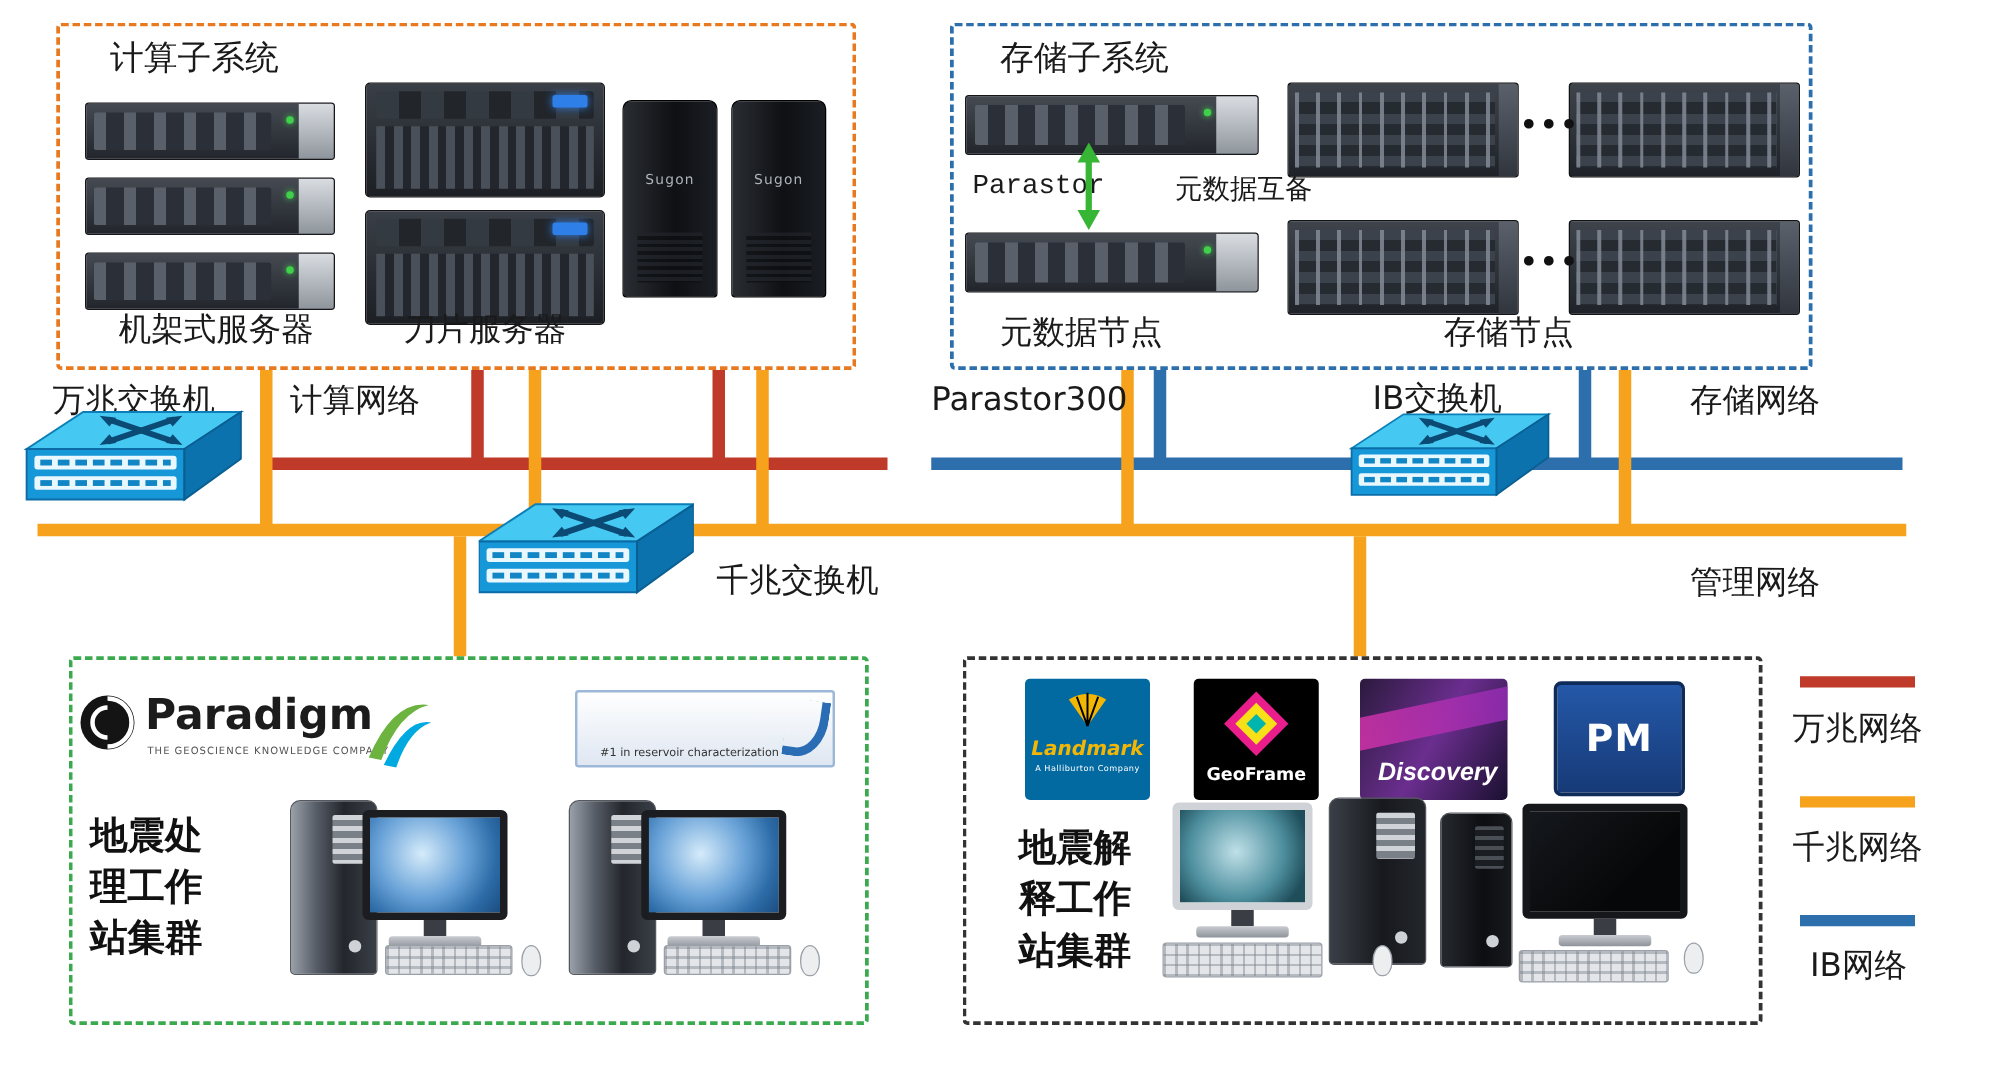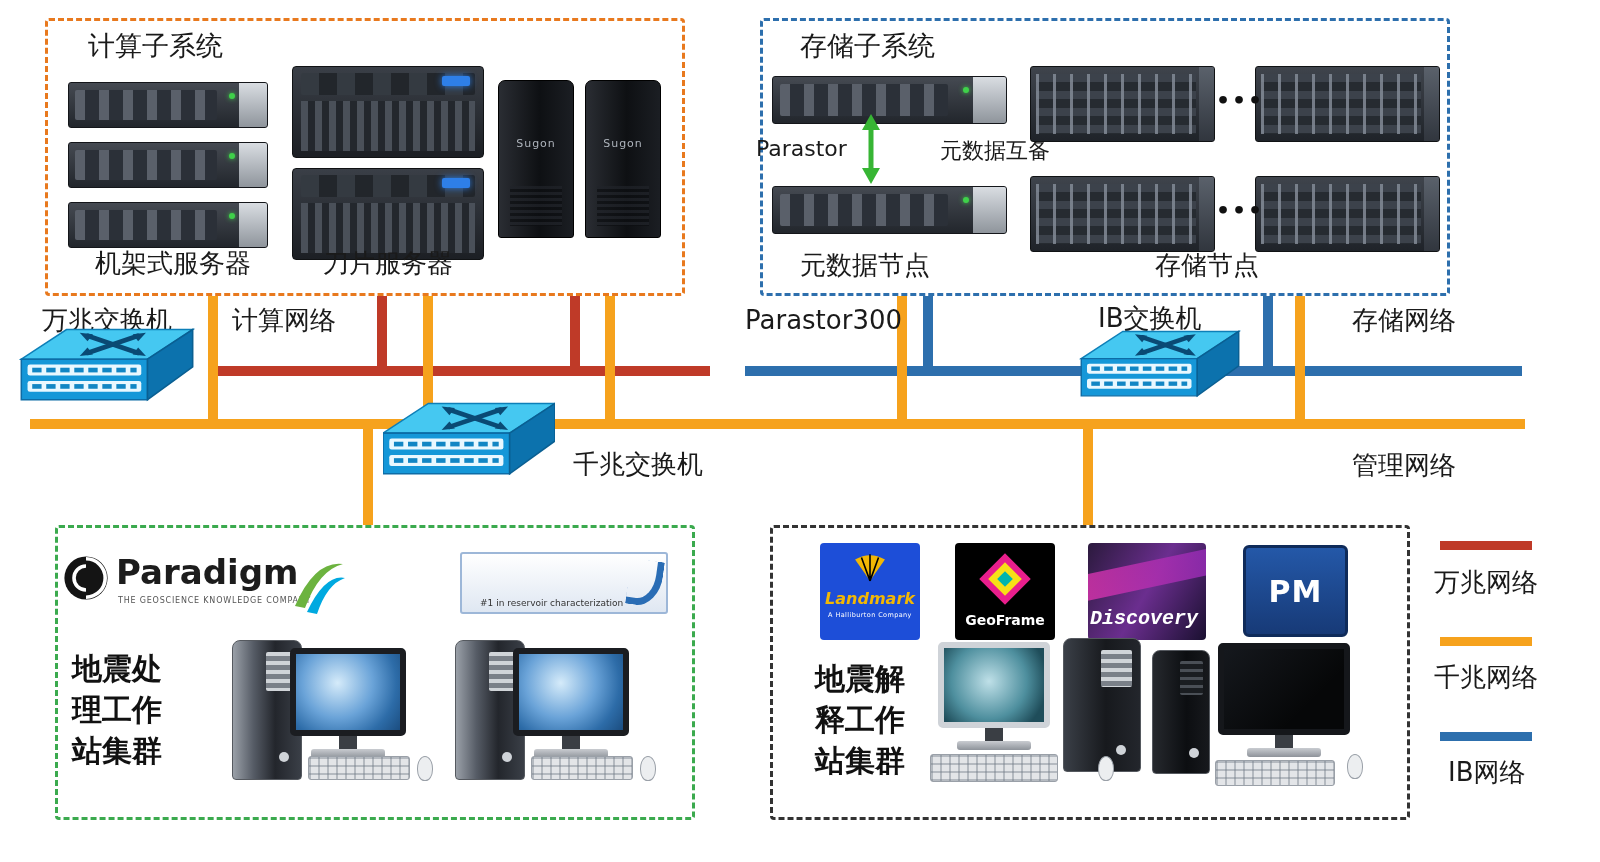--- a/index.html
+++ b/index.html
@@ -94,33 +94,33 @@
   .paradigm-text { position:absolute; left:54px; top:4px; font-size:34px; font-weight:bold; color:#1c1c1c; }
   .paradigm-tag { position:absolute; left:56px; top:48px; font-size:8px; letter-spacing:.8px; color:#555; white-space:nowrap; }
   .cgg-text { position:absolute; left:62px; top:2px; font-size:46px; font-weight:800; color:#1b75bb; letter-spacing:2px; }
   .jason-box { position:absolute; width:208px; height:62px; border:2px solid #9db7d8; border-radius:3px;
     background:linear-gradient(#ffffff,#dfe7f2); overflow:hidden; }
   .jason-text { position:absolute; left:16px; top:2px; font-size:36px; font-weight:bold; letter-spacing:5px; color:#2a56a4; }
   .jason-tag { position:absolute; left:18px; top:44px; font-size:9px; color:#333; white-space:nowrap; }
   .jason-swoosh { position:absolute; right:4px; top:6px; width:34px; height:46px;
     border-right:7px solid #2a6db5; border-bottom:7px solid #2a6db5; border-radius:0 0 70% 0; transform:rotate(8deg); }
 
-  .landmark-box { position:absolute; width:100px; height:97px; background:#1d4ed8; border-radius:4px; text-align:center; overflow:hidden; }
+  .landmark-box { position:absolute; width:100px; height:97px; background:#0369a1; border-radius:4px; text-align:center; overflow:hidden; }
   .landmark-text { color:#f2b705; font-size:16px; font-weight:bold; font-style:italic; margin-top:2px; }
   .landmark-tag { color:#fff; font-size:6.5px; margin-top:3px; letter-spacing:.4px; }
 
   .geoframe-box { position:absolute; width:100px; height:97px; background:#000; border-radius:4px; text-align:center; overflow:hidden; }
   .geoframe-text { color:#fff; font-size:14px; font-weight:bold; margin-top:1px; }
 
   .discovery-box { position:absolute; width:118px; height:97px; border-radius:4px; overflow:hidden;
     background:linear-gradient(120deg,#2b1a3d,#6b2e8f 50%,#1a1030); }
   .discovery-ribbon { position:absolute; left:-12px; top:18px; width:150px; height:26px;
     background:linear-gradient(90deg,#d633a8,#8a2bb5); transform:rotate(-12deg); opacity:.85; }
   .discovery-text { position:absolute; right:8px; bottom:10px; color:#fff; font-size:20px;
-    font-style:italic; font-weight:bold; font-family:Liberation Mono, monospace; }
+    font-style:italic; font-weight:bold; font-family:Liberation Sans, sans-serif; }
 
   .pm-box { position:absolute; width:105px; height:92px; border-radius:6px; border:3px solid #0f2b5a;
     background:linear-gradient(#2458a8,#173a77); display:flex; align-items:center; justify-content:center; }
   .pm-text { color:#fff; font-size:30px; font-weight:bold; letter-spacing:1px; }
 
   
   .legend-bar { position:absolute; width:92px; height:9px; }
 </style>
 </head>
 <body>
@@ -192,21 +192,21 @@
       <div class="bays"></div>
       <div class="bezel"></div>
       <div class="led"></div>
     </div>
   <div class="rack" style="left:772px; top:186px; width:235px; height:48px;">
       <div class="bays"></div>
       <div class="bezel"></div>
       <div class="led"></div>
     </div>
 
-  <div class="lbl lbl-sm" style="left:756px; top:136px;">Parastor</div>
+  <div class="lbl lbl-sm" style="left:778px; top:136px;font-family:Liberation Mono, monospace;">Parastor</div>
   <svg class="abs" style="left:860px; top:114px;" width="22" height="70" viewBox="0 0 22 70">
     <line x1="11" y1="13" x2="11" y2="57" stroke="#37b534" stroke-width="5"></line>
     <polygon points="11,0 2,16 20,16" fill="#37b534"></polygon>
     <polygon points="11,70 2,54 20,54" fill="#37b534"></polygon>
   </svg>
   <div class="lbl lbl-sm" style="left:936px; top:134px; background:#fff; padding:2px 4px;">元数据互备</div>
 
   <div class="stor" style="left:1030px; top:66px;  width:185px; height:76px;">
       <div class="grid"></div>
       <div class="cap"></div>

